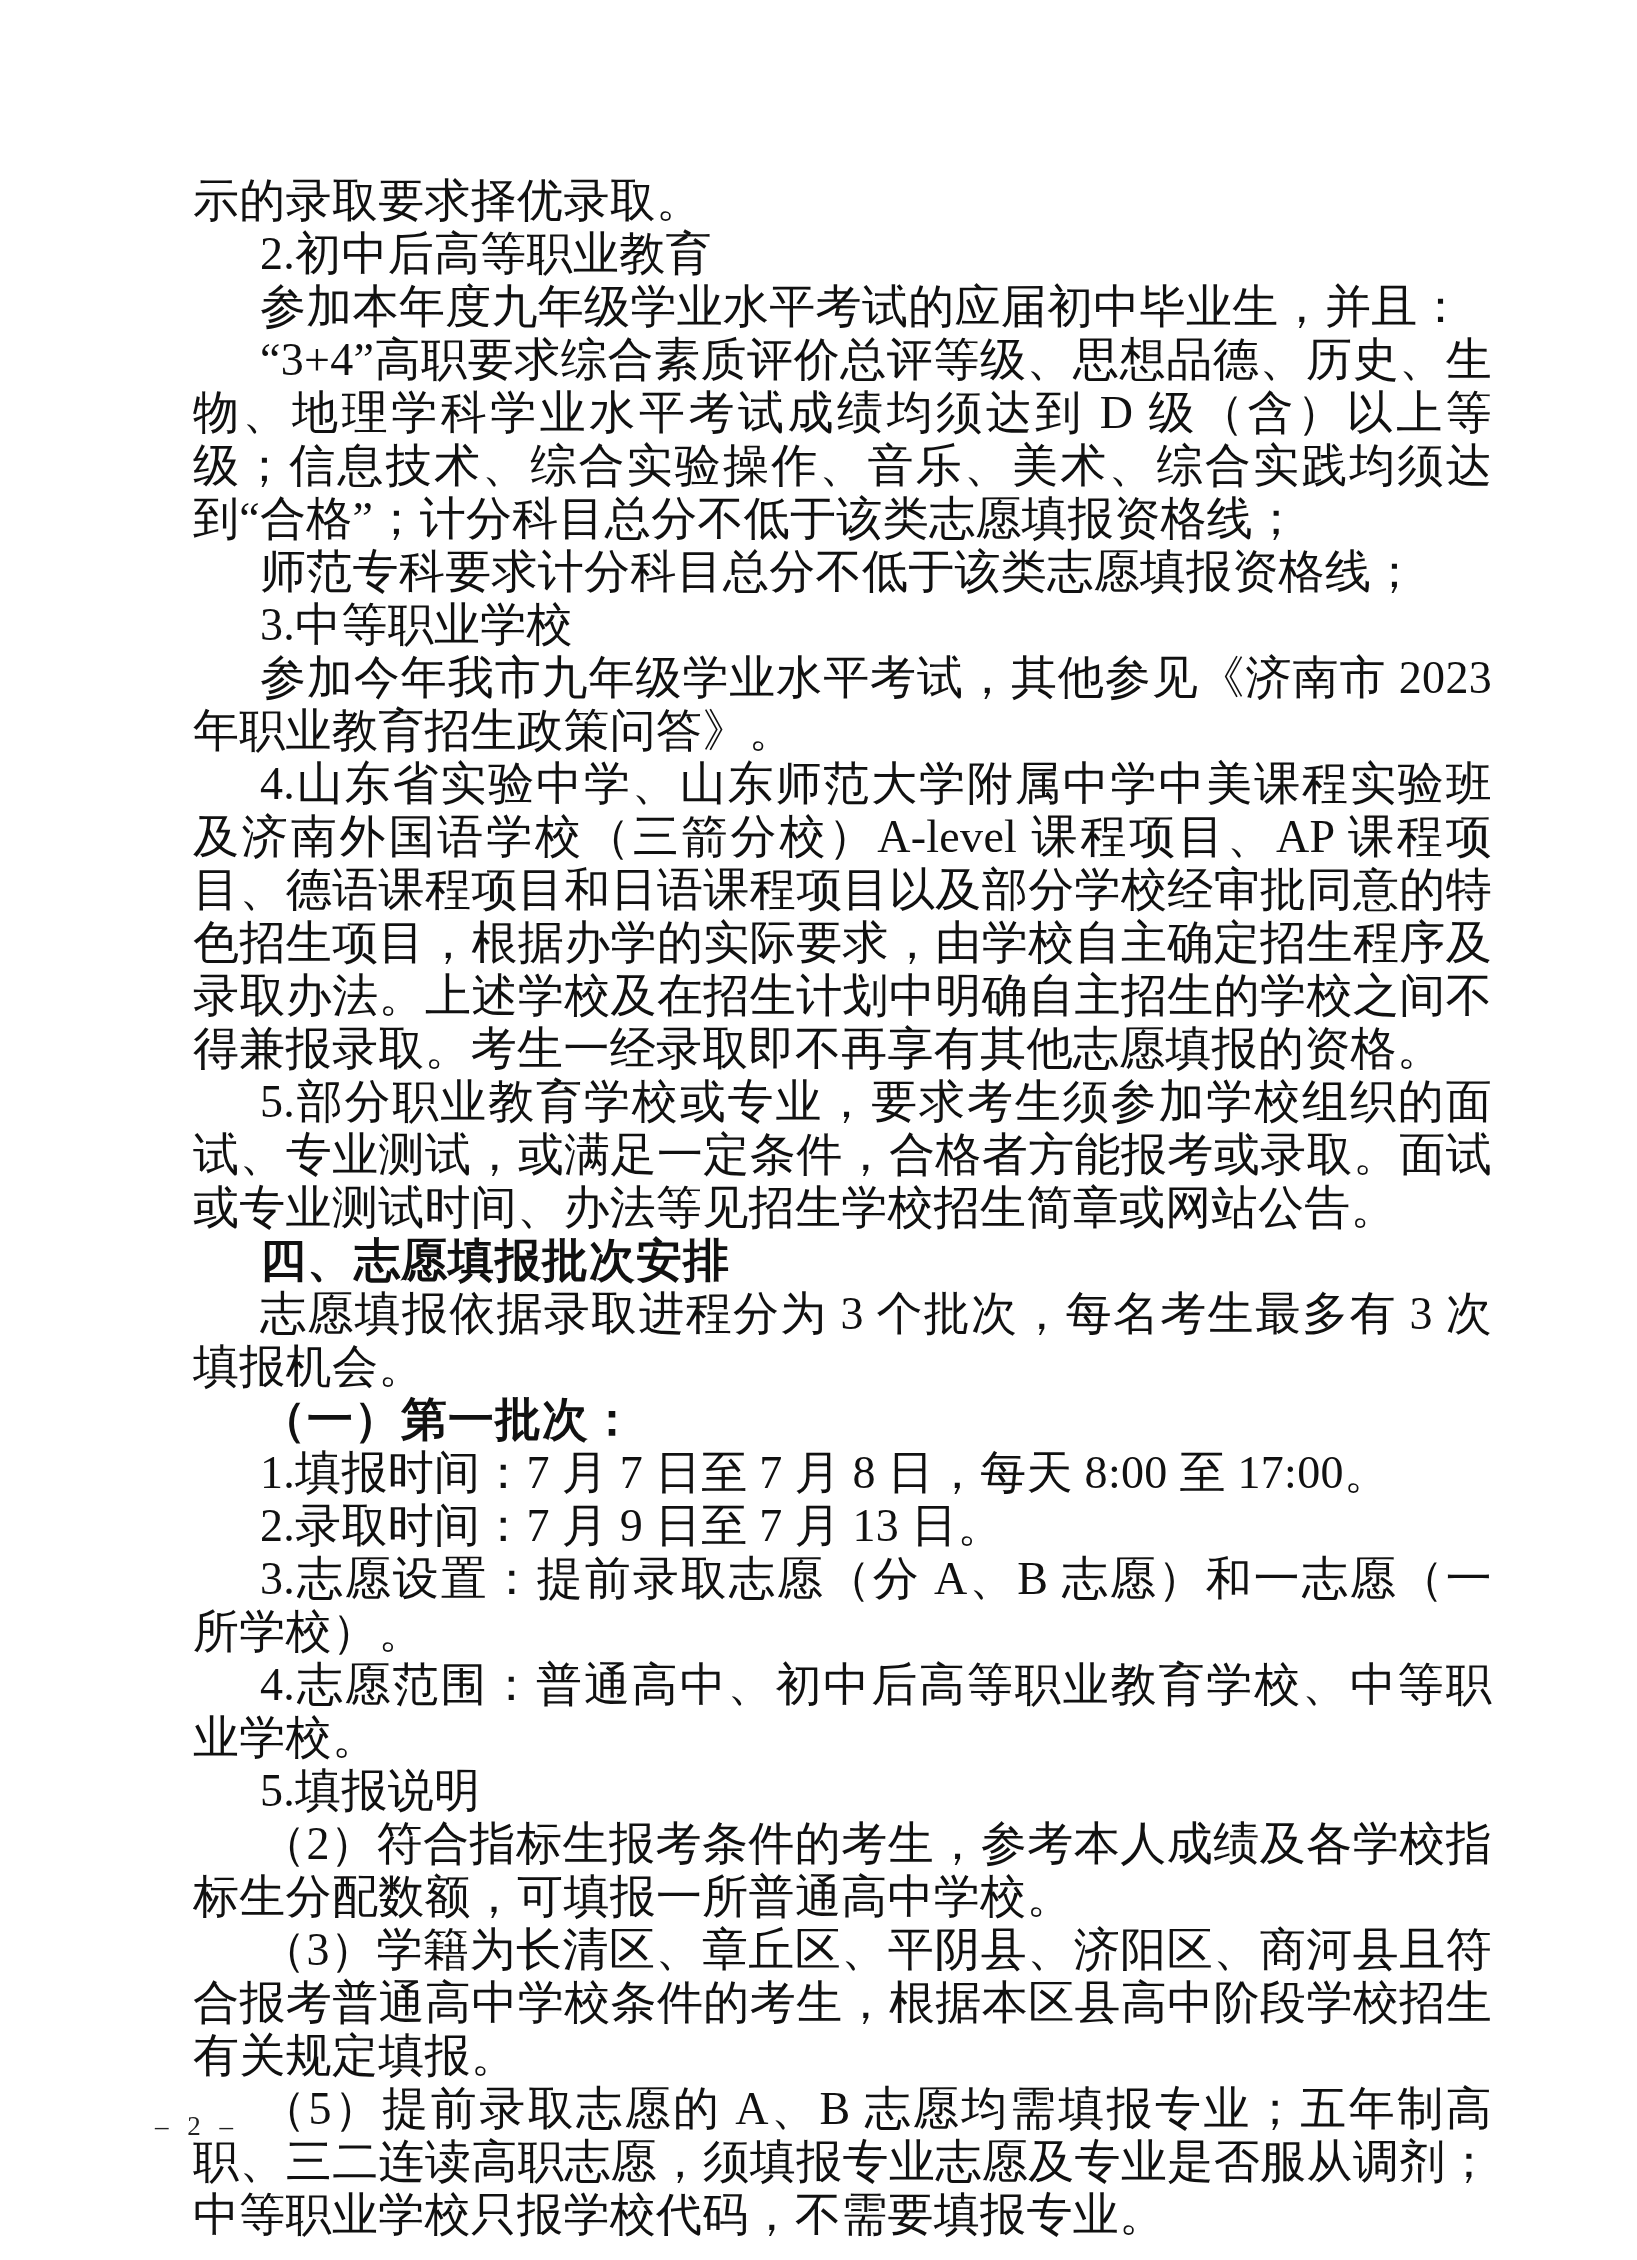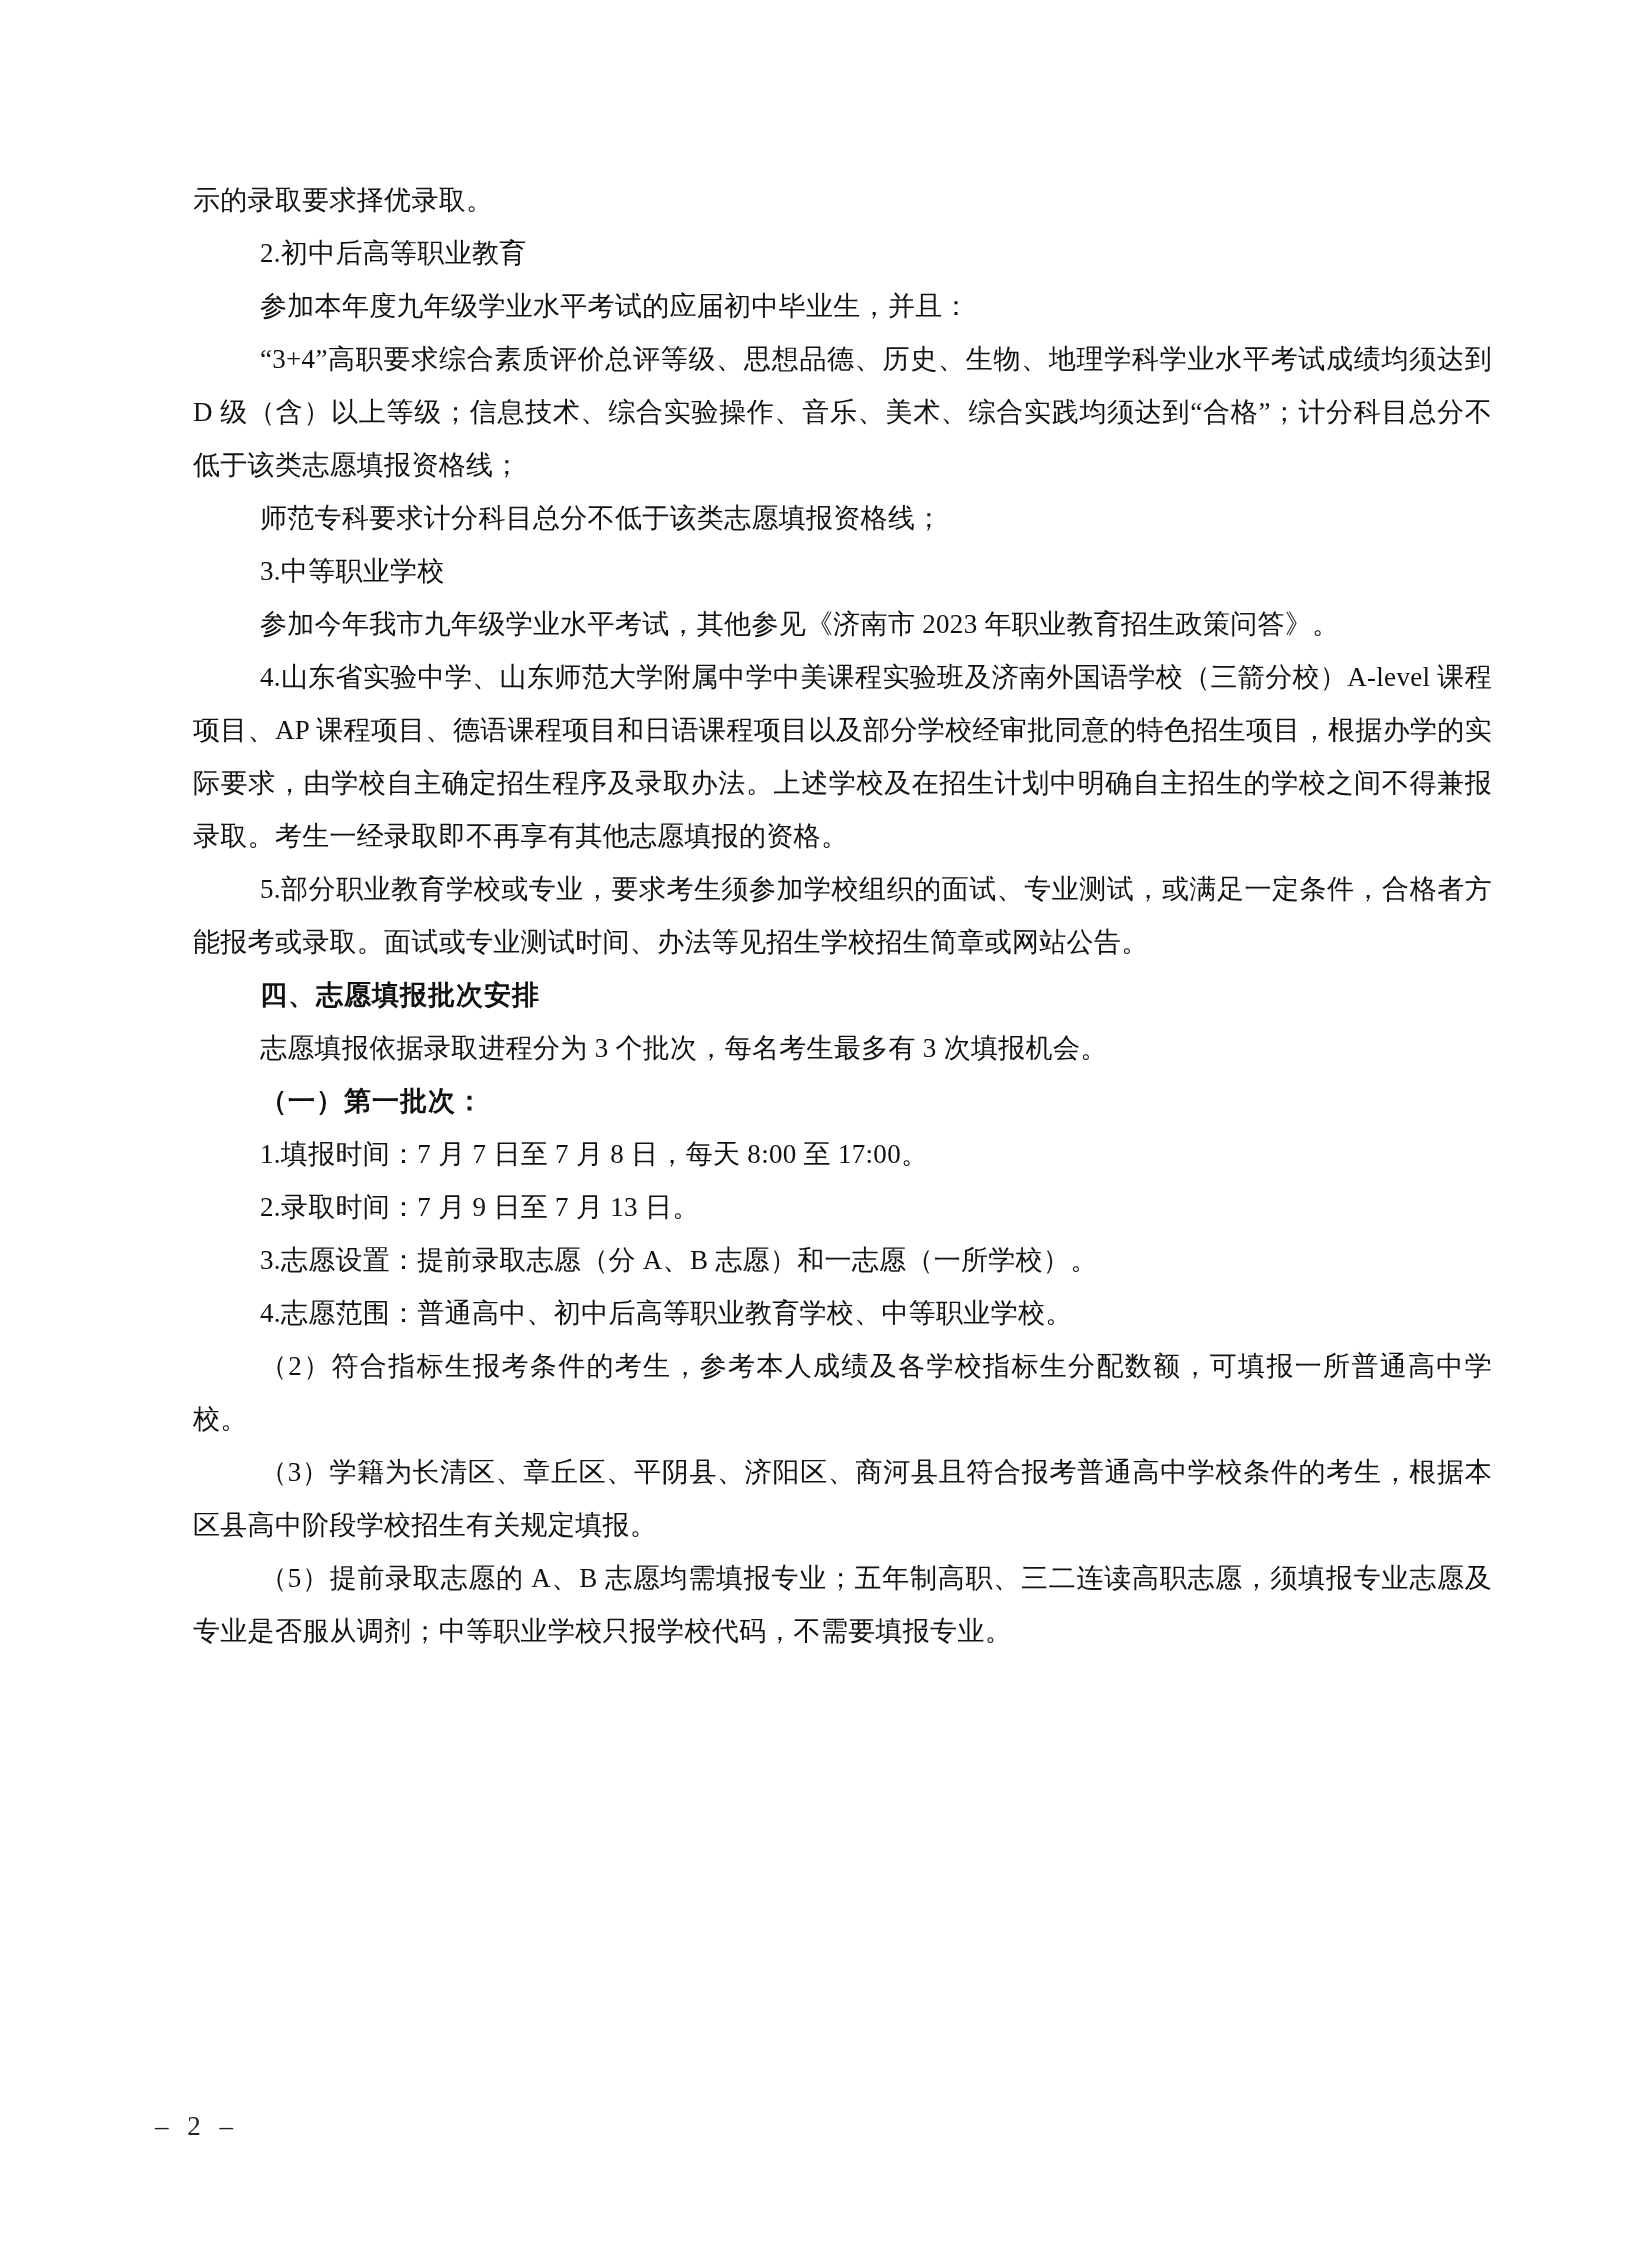--- a/index.html
+++ b/index.html
@@ -18,21 +18,21 @@
   }
   .content {
     position: absolute;
     left: 193px;
     top: 174px;
     width: 1299px;
   }
   .content p {
     margin: 0;
     padding: 0;
-    font-size: 27px;
+    font-size: 46px;
     line-height: 53px;
     text-align: justify;
     letter-spacing: 0.3px;
     word-break: break-all;
   }
   .content p.indent {
     text-indent: 67px;
   }
   .content p.heading {
     font-family: "Liberation Sans", "DejaVu Sans", sans-serif;
@@ -63,19 +63,20 @@
     <p class="indent">参加今年我市九年级学业水平考试，其他参见《济南市 2023 年职业教育招生政策问答》。</p>
     <p class="indent">4.山东省实验中学、山东师范大学附属中学中美课程实验班及济南外国语学校（三箭分校）A-level 课程项目、AP 课程项目、德语课程项目和日语课程项目以及部分学校经审批同意的特色招生项目，根据办学的实际要求，由学校自主确定招生程序及录取办法。上述学校及在招生计划中明确自主招生的学校之间不得兼报录取。考生一经录取即不再享有其他志愿填报的资格。</p>
     <p class="indent">5.部分职业教育学校或专业，要求考生须参加学校组织的面试、专业测试，或满足一定条件，合格者方能报考或录取。面试或专业测试时间、办法等见招生学校招生简章或网站公告。</p>
     <p class="indent heading">四、志愿填报批次安排</p>
     <p class="indent">志愿填报依据录取进程分为 3 个批次，每名考生最多有 3 次填报机会。</p>
     <p class="indent heading">（一）第一批次：</p>
     <p class="indent">1.填报时间：7 月 7 日至 7 月 8 日，每天 8:00 至 17:00。</p>
     <p class="indent">2.录取时间：7 月 9 日至 7 月 13 日。</p>
     <p class="indent">3.志愿设置：提前录取志愿（分 A、B 志愿）和一志愿（一所学校）。</p>
     <p class="indent">4.志愿范围：普通高中、初中后高等职业教育学校、中等职业学校。</p>
+    <p class="indent">5.填报说明</p>
     <p class="indent">（2）符合指标生报考条件的考生，参考本人成绩及各学校指标生分配数额，可填报一所普通高中学校。</p>
     <p class="indent">（3）学籍为长清区、章丘区、平阴县、济阳区、商河县且符合报考普通高中学校条件的考生，根据本区县高中阶段学校招生有关规定填报。</p>
     <p class="indent">（5）提前录取志愿的 A、B 志愿均需填报专业；五年制高职、三二连读高职志愿，须填报专业志愿及专业是否服从调剂；中等职业学校只报学校代码，不需要填报专业。</p>
   </div>
   <div class="footer">– 2 –</div>
 </div>
 
 
 </body></html>

